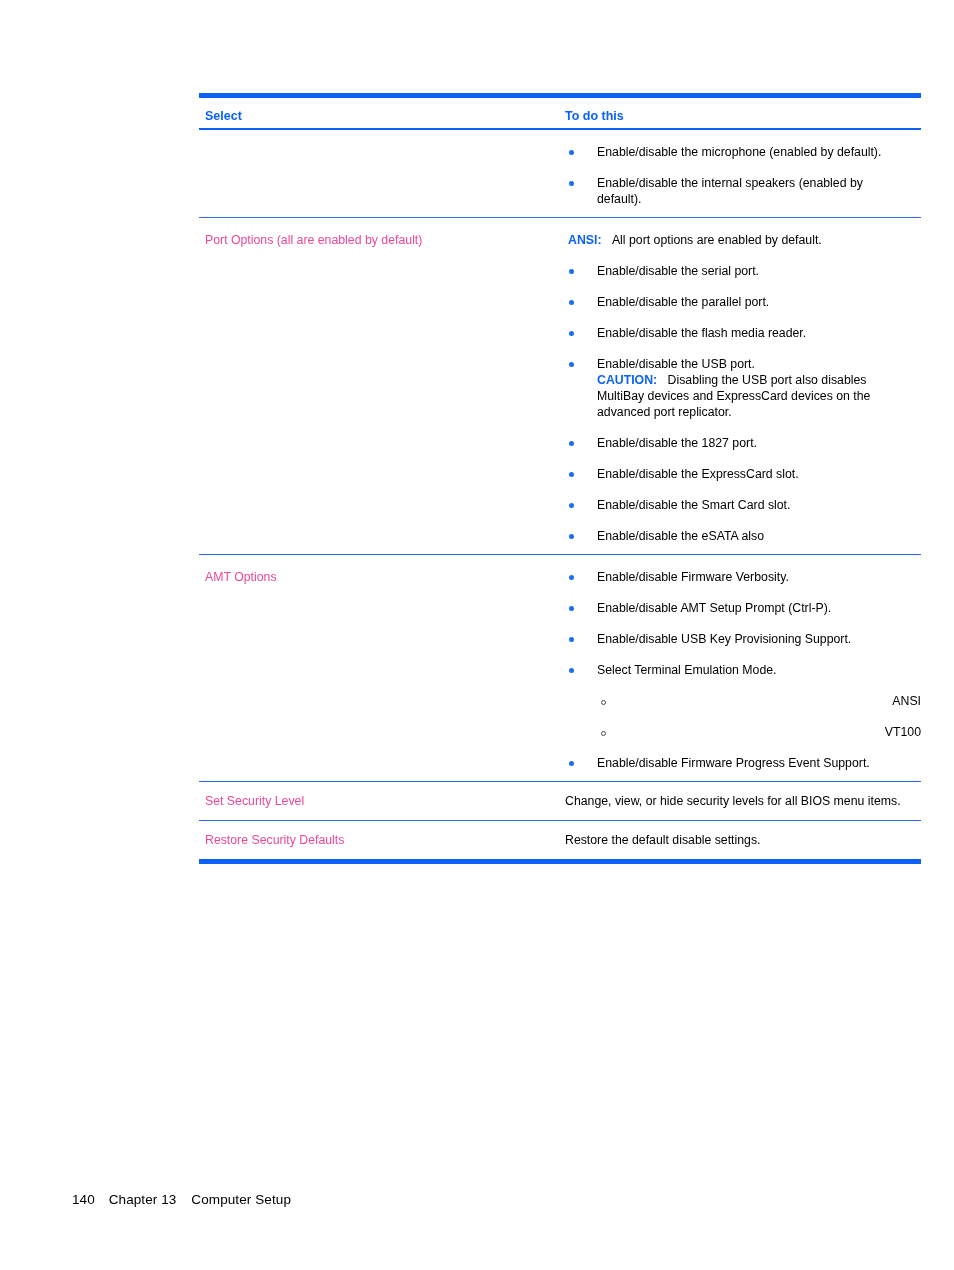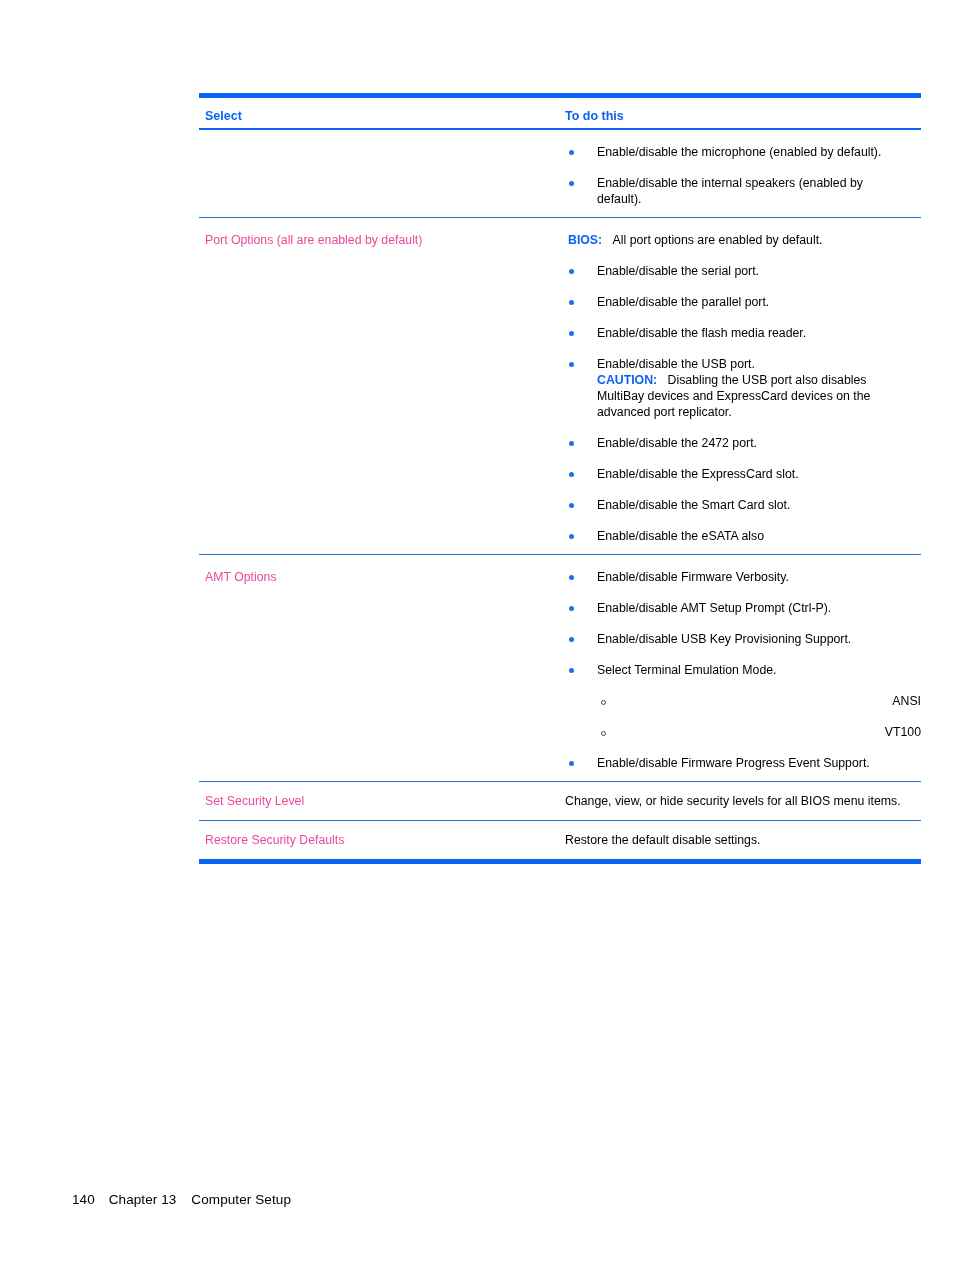--- a/index.html
+++ b/index.html
@@ -226,38 +226,38 @@
         </ul>
       </div>
     </div>
     <div class="rule-row"></div>
 
     <div class="row row-body">
       <div class="col-select cell-text">Port Options (all are enabled by default)</div>
       <div class="col-todo">
 
         <div class="note-block">
-          <span class="note-label">BIOS:</span>
+          <span class="note-label">ANSI:</span>
           <span class="note-text" style="margin-left:7px;">All port options are enabled by default.</span>
         </div>
 
         <ul class="bullets">
           <li class="bullet-item">Enable/disable the serial port.</li>
           <li class="bullet-item">Enable/disable the parallel port.</li>
           <li class="bullet-item">Enable/disable the flash media reader.</li>
           <li class="bullet-item">Enable/disable the USB port.</li>
         </ul>
 
         <div class="caution-block">
           <span class="caution-label">CAUTION:</span>
           <span style="margin-left:7px;">Disabling the USB port also disables MultiBay devices and ExpressCard devices on the advanced port replicator.</span>
         </div>
 
         <ul class="bullets">
-          <li class="bullet-item">Enable/disable the 2472 port.</li>
+          <li class="bullet-item">Enable/disable the 1827 port.</li>
           <li class="bullet-item">Enable/disable the ExpressCard slot.</li>
           <li class="bullet-item">Enable/disable the Smart Card slot.</li>
           <li class="bullet-item">Enable/disable the eSATA also</li>
         </ul>
 
       </div>
     </div>
     <div class="rule-row"></div>
 
     <div class="row row-body">

